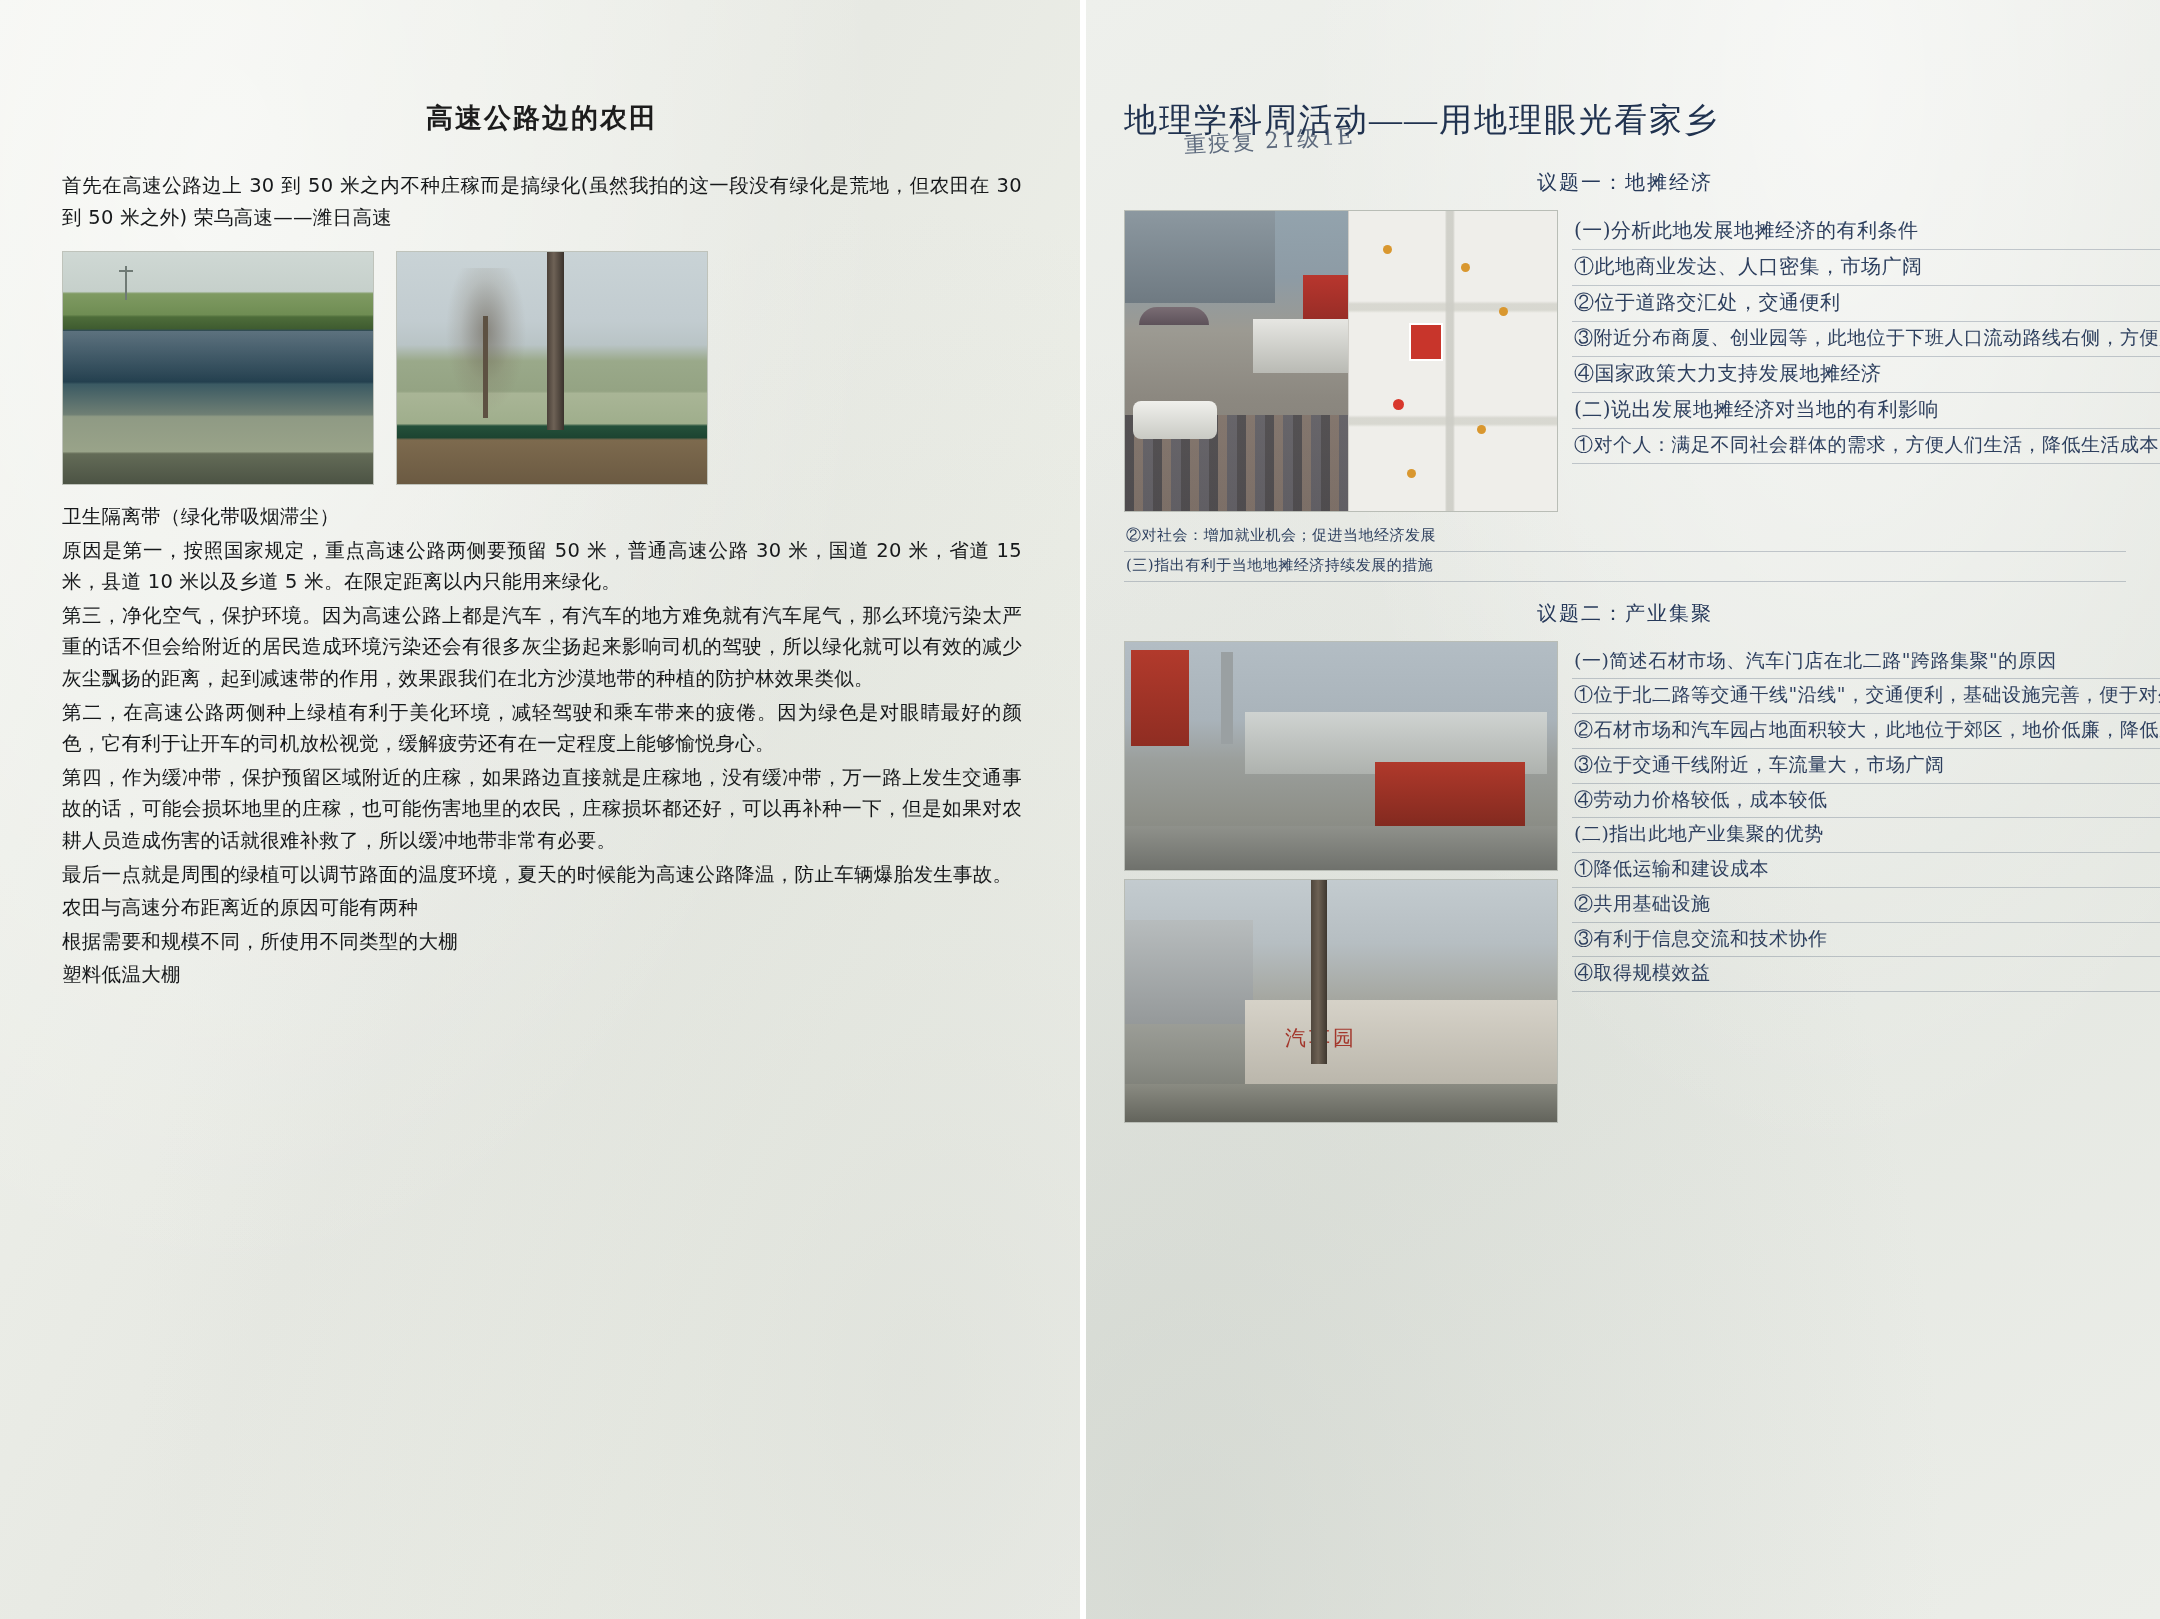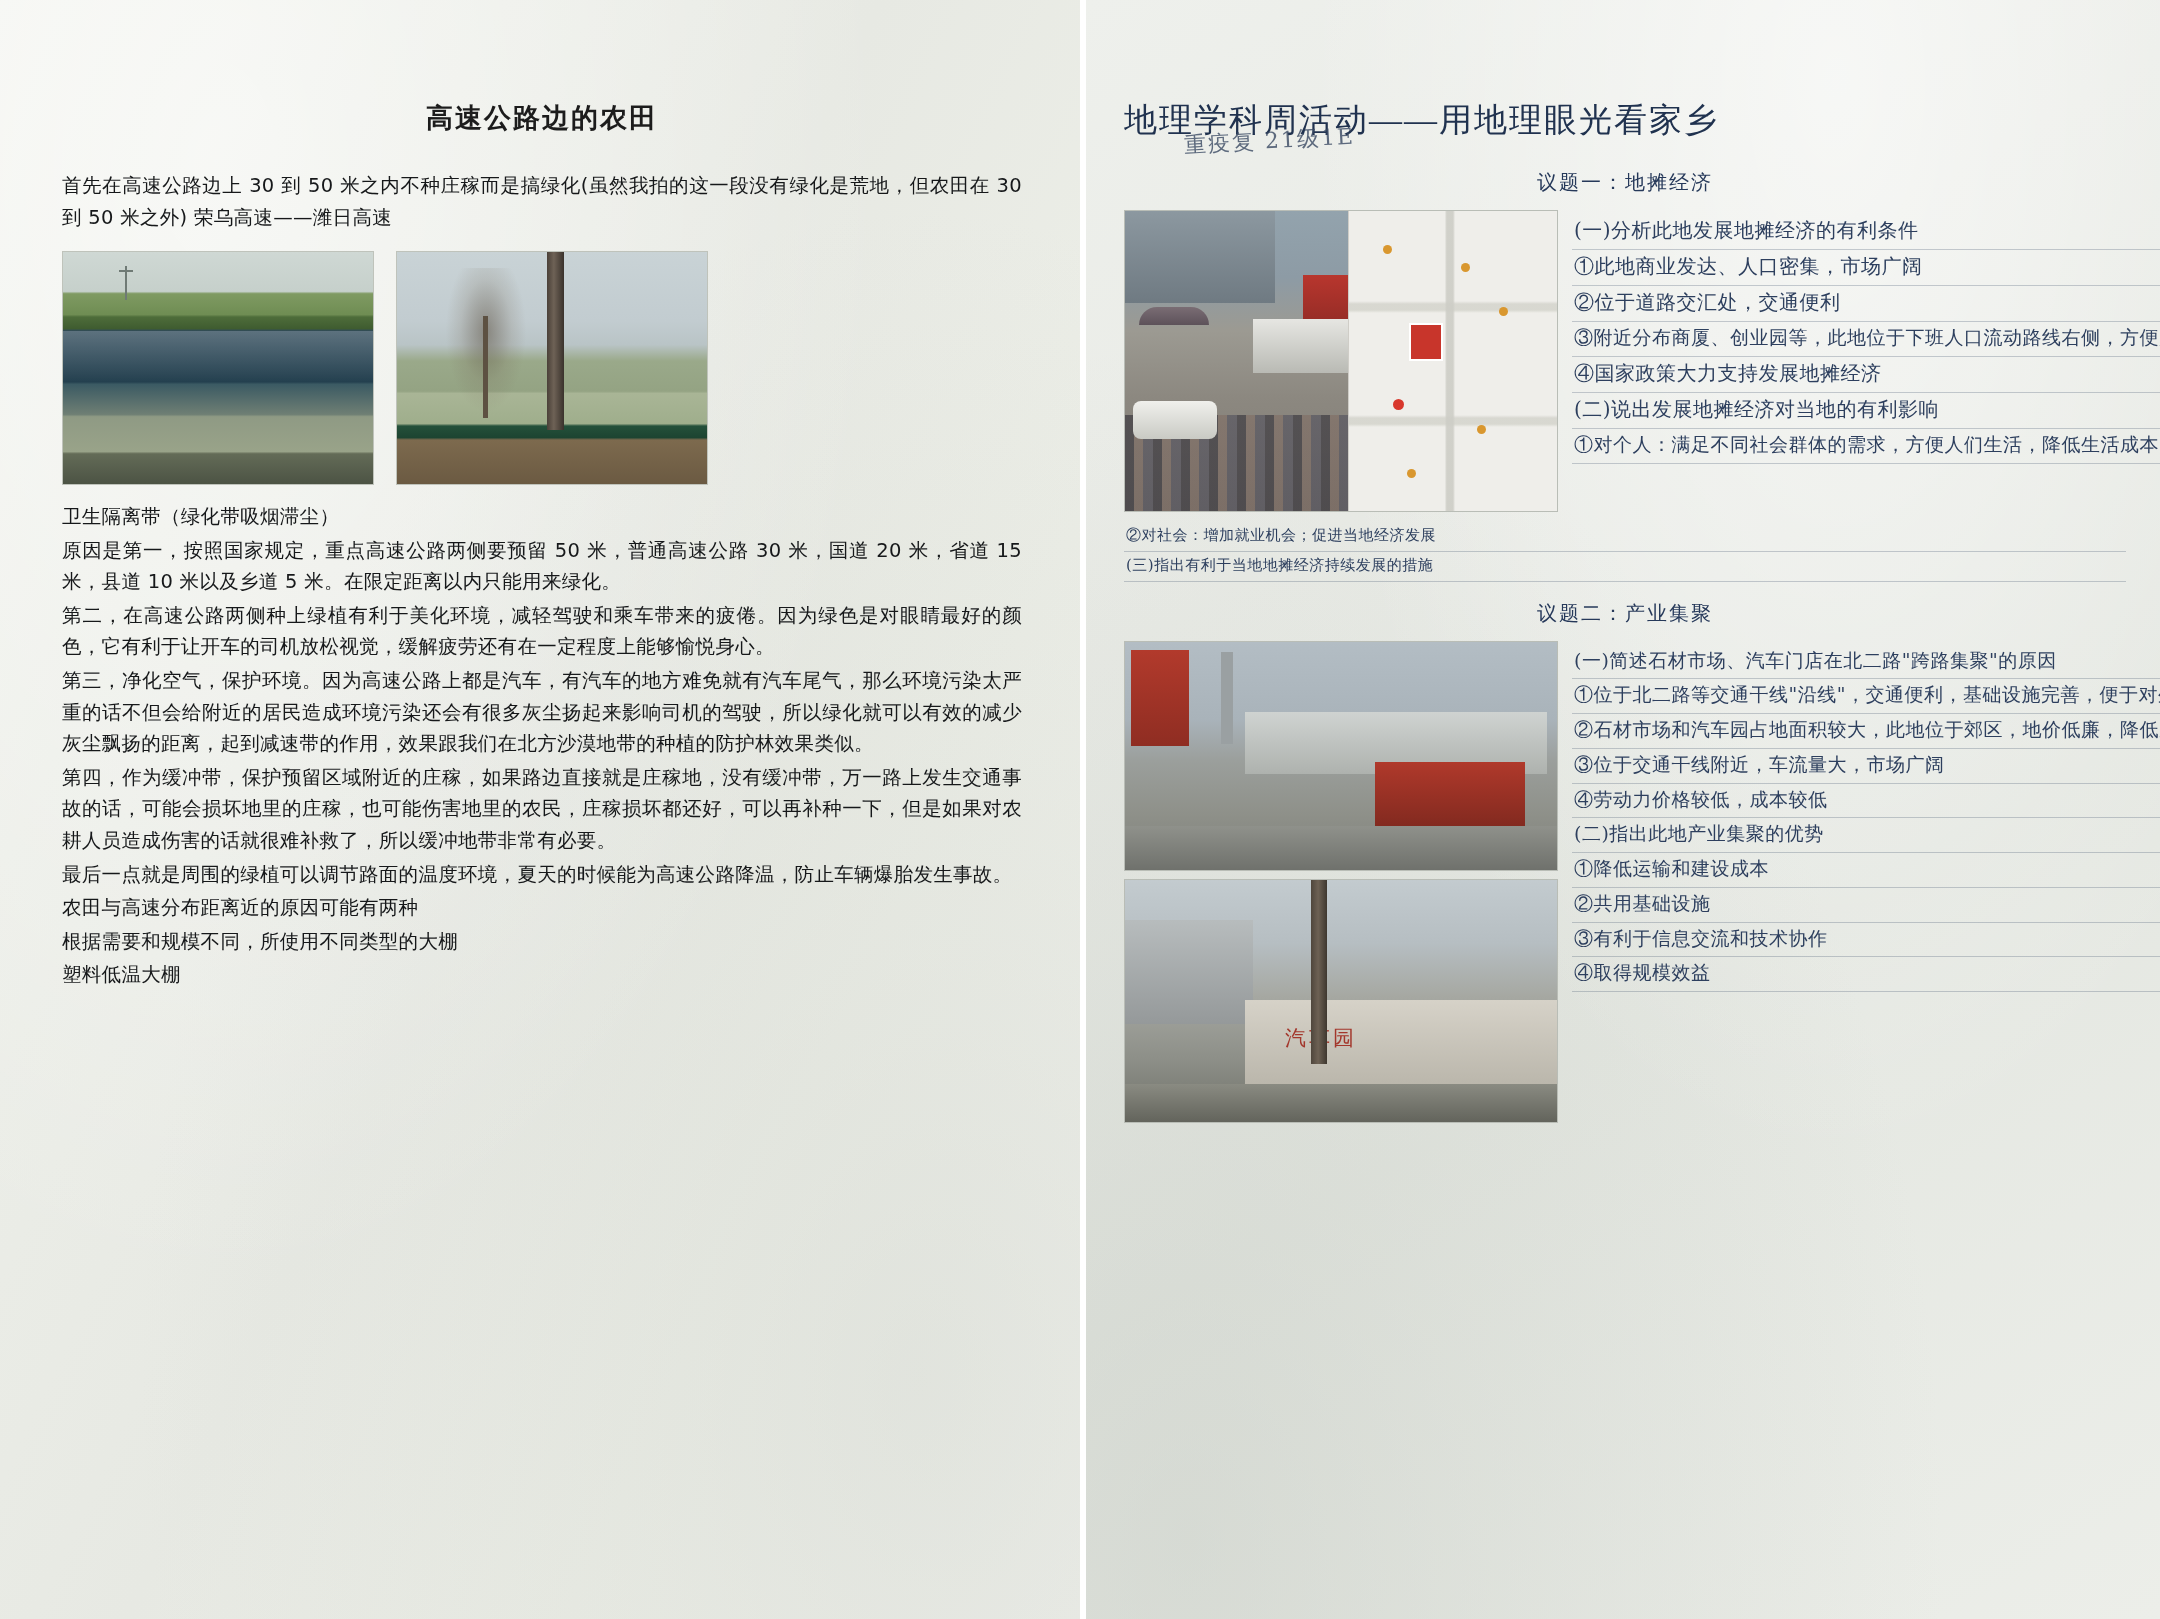--- a/index.html
+++ b/index.html
@@ -395,22 +395,22 @@
         </div>
         <div class="photo photo-field">
           <div class="tree"></div>
           <div class="pole"></div>
         </div>
       </div>
 
       <p class="para">卫生隔离带（绿化带吸烟滞尘）</p>
 
       <p class="para">原因是第一，按照国家规定，重点高速公路两侧要预留 50 米，普通高速公路 30 米，国道 20 米，省道 15 米，县道 10 米以及乡道 5 米。在限定距离以内只能用来绿化。</p>
+      <p class="para">第三，净化空气，保护环境。因为高速公路上都是汽车，有汽车的地方难免就有汽车尾气，那么环境污染太严重的话不但会给附近的居民造成环境污染还会有很多灰尘扬起来影响司机的驾驶，所以绿化就可以有效的减少灰尘飘扬的距离，起到减速带的作用，效果跟我们在北方沙漠地带的种植的防护林效果类似。</p>
       <p class="para">第二，在高速公路两侧种上绿植有利于美化环境，减轻驾驶和乘车带来的疲倦。因为绿色是对眼睛最好的颜色，它有利于让开车的司机放松视觉，缓解疲劳还有在一定程度上能够愉悦身心。</p>
-      <p class="para">第三，净化空气，保护环境。因为高速公路上都是汽车，有汽车的地方难免就有汽车尾气，那么环境污染太严重的话不但会给附近的居民造成环境污染还会有很多灰尘扬起来影响司机的驾驶，所以绿化就可以有效的减少灰尘飘扬的距离，起到减速带的作用，效果跟我们在北方沙漠地带的种植的防护林效果类似。</p>
       <p class="para">第四，作为缓冲带，保护预留区域附近的庄稼，如果路边直接就是庄稼地，没有缓冲带，万一路上发生交通事故的话，可能会损坏地里的庄稼，也可能伤害地里的农民，庄稼损坏都还好，可以再补种一下，但是如果对农耕人员造成伤害的话就很难补救了，所以缓冲地带非常有必要。</p>
       <p class="para">最后一点就是周围的绿植可以调节路面的温度环境，夏天的时候能为高速公路降温，防止车辆爆胎发生事故。</p>
       <p class="para">农田与高速分布距离近的原因可能有两种</p>
       <p class="para">根据需要和规模不同，所使用不同类型的大棚</p>
       <p class="para">塑料低温大棚</p>
 
     </div>
   </div>
 
   <div class="gutter"></div>

